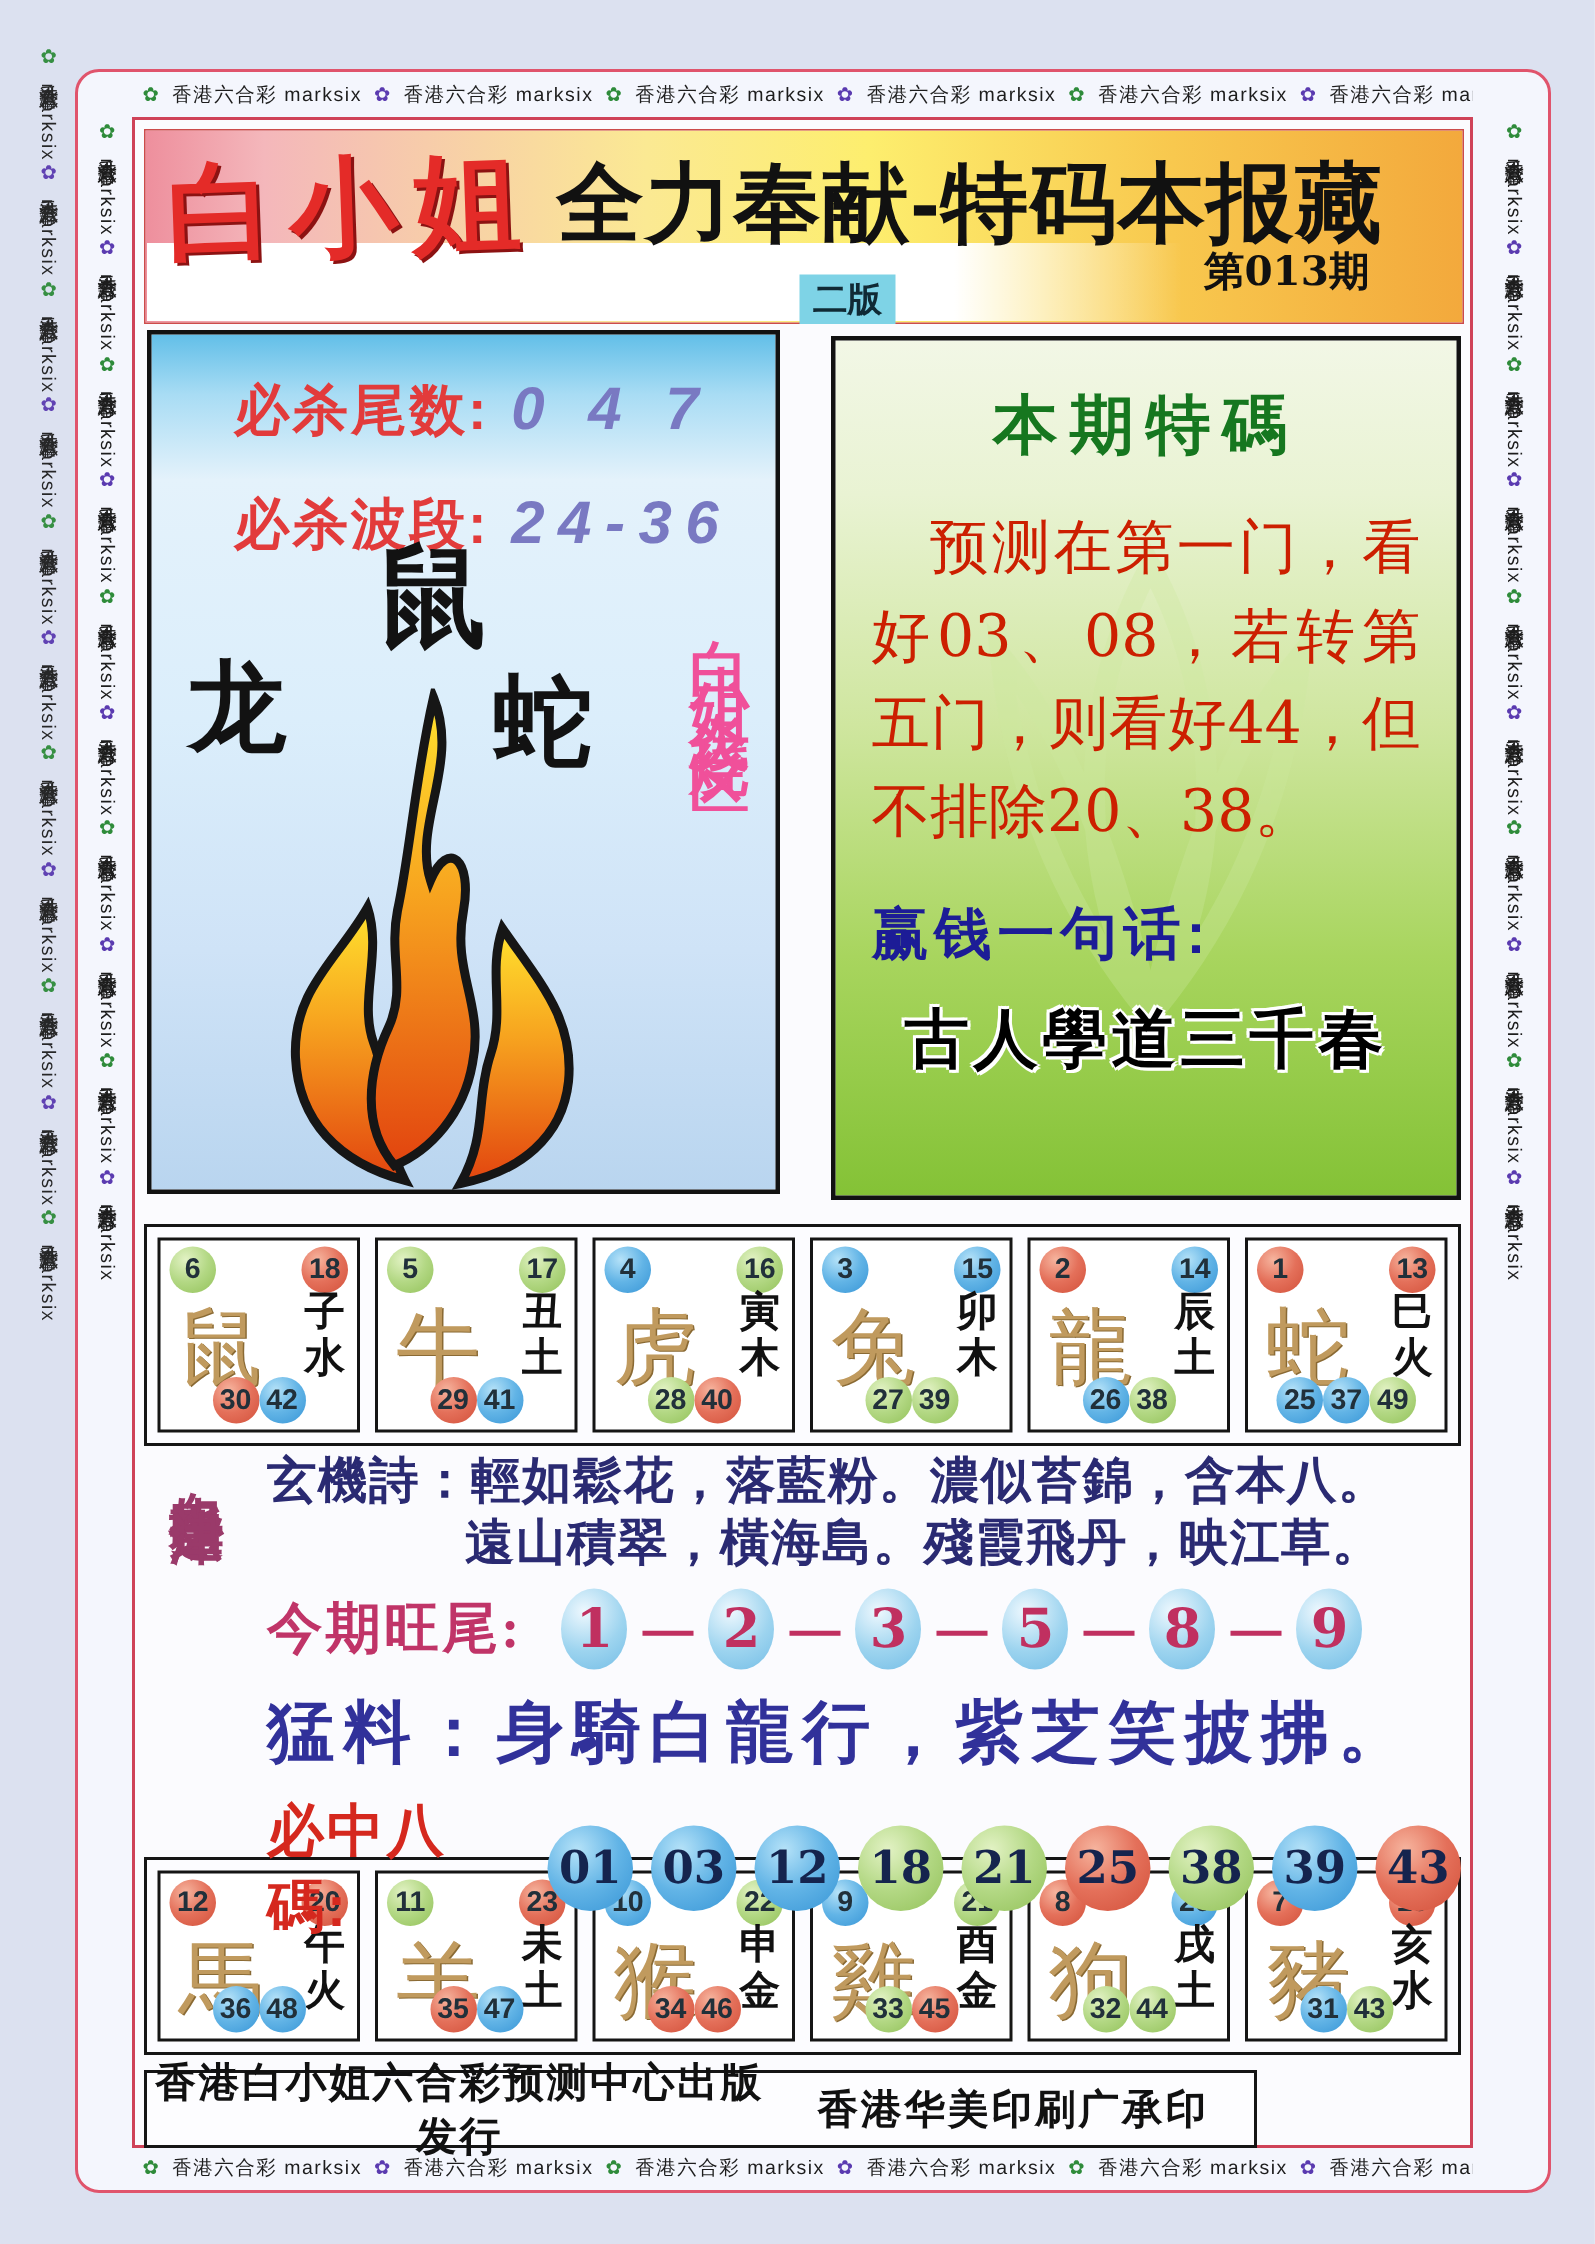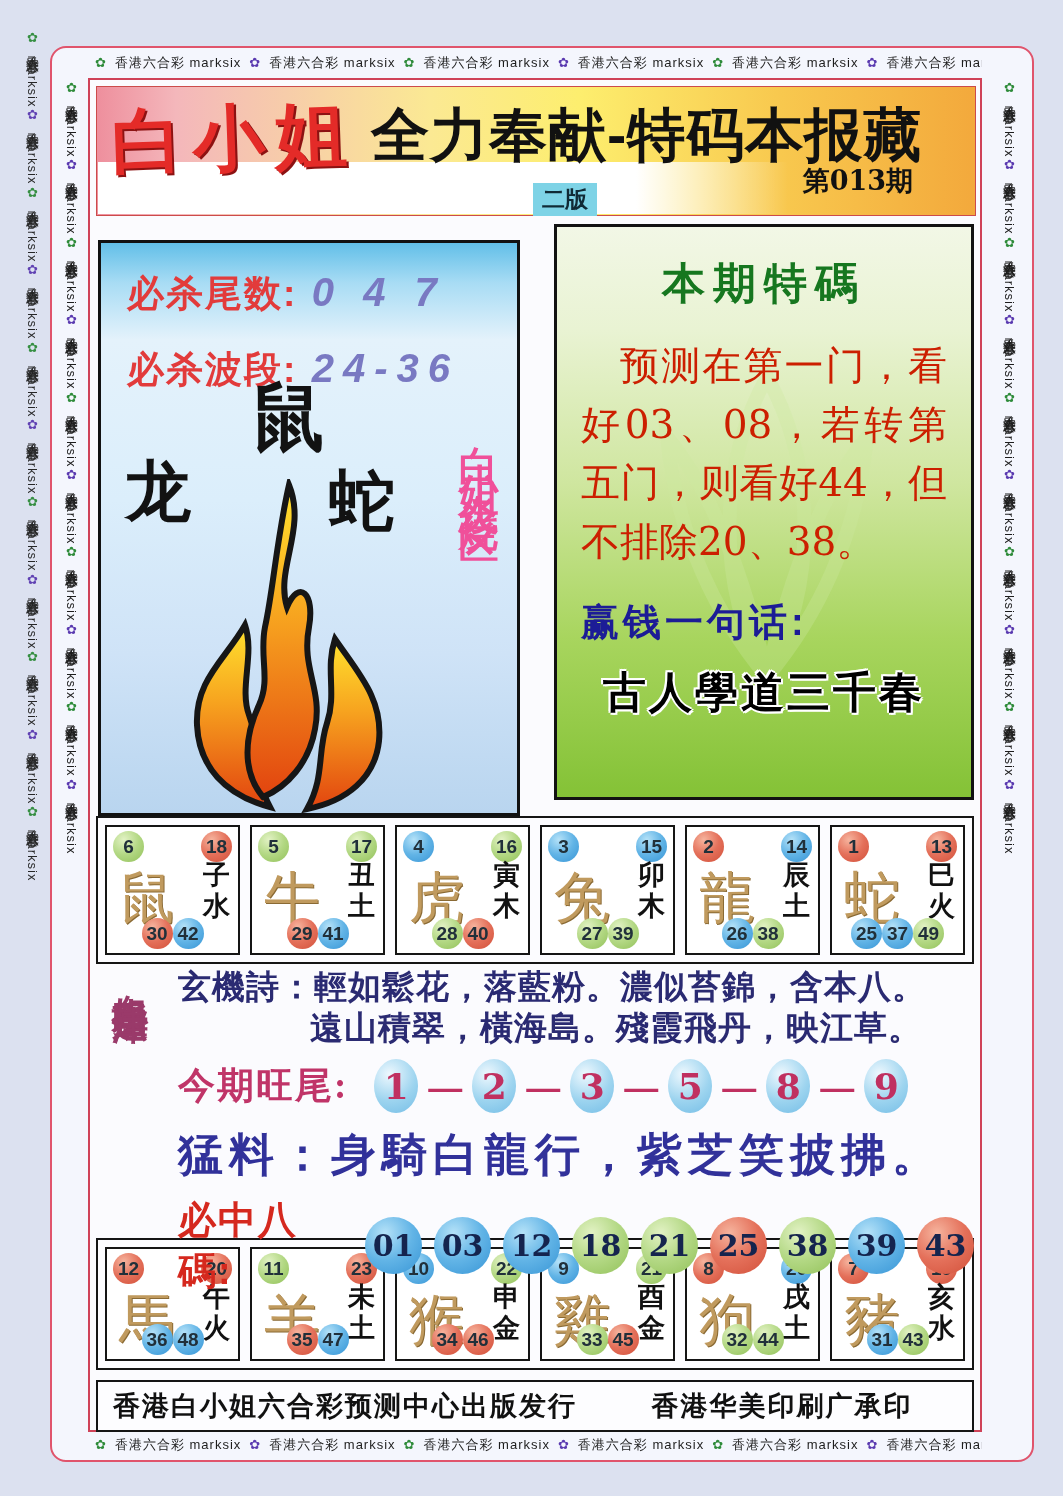--- a/index.html
+++ b/index.html
@@ -28,23 +28,23 @@
   .brand{font-family:"DejaVu Serif",serif;font-size:72px;font-weight:bold;color:#e42b28;
          letter-spacing:10px;transform:rotate(-2deg);text-shadow:2px 2px 0 #8c1212;}
   .main-title{font-size:58px;font-weight:bold;color:#111;letter-spacing:1px;margin-left:14px;margin-top:6px;}
   .white-overlay{position:absolute;left:1px;bottom:1px;width:690px;height:52px;
           background:linear-gradient(90deg,#ffffff 78%,rgba(255,255,255,0) 100%);}
   .issue{position:absolute;right:62px;top:76px;font-family:"DejaVu Serif",serif;
          font-size:27px;font-weight:bold;color:#111;}
   .edition{position:absolute;left:436px;top:96px;background:#7ed3e6;color:#102a35;
          font-family:"DejaVu Serif",serif;font-size:23px;font-weight:bold;padding:1px 9px;}
   
-  .lpanel{position:absolute;left:98px;top:240px;width:422px;height:576px;box-sizing:border-box;
+  .lpanel{position:absolute;left:98px;top:220px;width:422px;height:576px;box-sizing:border-box;
           border:3px solid #121212;
-          background:linear-gradient(180deg,#62bfe8 0%,#a8dcf4 7%,#e4f2fb 17%,#dbeefb 45%,#cfe3f7 72%,#b9d5ef 100%);}
+          background:linear-gradient(180deg,#62bfe8 0%,#a8dcf4 7%,#e4f2fb 17%,#dbeefb 45%,#cfe3f7 72%,#b9d5ef 100%);padding-left:29px;}
   .kill{margin:26px 0 0 26px;white-space:nowrap;}
   .kill .klabel{font-size:37px;font-weight:bold;color:#e23b3b;letter-spacing:2px;}
   .kill .kval{font-size:40px;font-weight:bold;font-style:italic;color:#7979c2;letter-spacing:9px;margin-left:10px;}
   .zchar{position:absolute;font-family:"DejaVu Serif",serif;font-weight:bold;color:#121212;}
   .zchar.rat{left:150px;top:126px;font-size:74px;}
   .zchar.dragon{left:24px;top:204px;font-size:66px;}
   .zchar.snake{left:228px;top:214px;font-size:66px;}
   .flame{position:absolute;left:58px;top:236px;}
   .burnnote{position:absolute;right:10px;top:172px;writing-mode:vertical-rl;
             font-family:"DejaVu Serif",serif;font-size:40px;font-weight:bold;color:#f0509a;
@@ -92,21 +92,21 @@
          background:radial-gradient(circle at 35% 28%,#eef8fe 0%,#9dd4ef 55%,#74bde6 100%);
          font-family:"DejaVu Serif",serif;font-size:36px;font-weight:bold;color:#c03060;}
   .tdash{color:#c03060;font-weight:bold;font-size:34px;margin:0 10px;}
   .hotrow{margin-top:12px;font-family:"DejaVu Serif",serif;font-size:45px;font-weight:bold;
           color:#31319a;letter-spacing:6px;}
   .eightrow{margin-top:10px;display:flex;align-items:center;gap:12px;}
   .elabel{font-size:38px;font-weight:bold;color:#d5281e;letter-spacing:2px;margin-right:2px;}
   .bigball{display:inline-flex;align-items:center;justify-content:center;width:57px;height:57px;border-radius:50%;
            font-family:"DejaVu Serif",serif;font-size:30px;font-weight:bold;color:#15244e;}
   
-  .footer{position:absolute;left:96px;top:1380px;width:878px;height:52px;box-sizing:border-box;
+  .footer{position:absolute;left:96px;top:1380px;width:742px;height:52px;box-sizing:border-box;
           border:2px solid #151515;background:#fdfdff;display:flex;align-items:center;}
   .footer .f1{flex:1.3;text-align:center;font-size:27px;font-weight:bold;color:#111;letter-spacing:2px;}
   .footer .f2{flex:1;text-align:center;font-size:27px;font-weight:bold;color:#111;letter-spacing:2px;}
 </style>
 </head>
 <body>
 
 <div class="page">
 
   <div class="strip outer"><span class="flower">✿</span><span class="u">香港六合彩 marksix</span><span class="flower alt">✿</span><span class="u">香港六合彩 marksix</span><span class="flower">✿</span><span class="u">香港六合彩 marksix</span><span class="flower alt">✿</span><span class="u">香港六合彩 marksix</span><span class="flower">✿</span><span class="u">香港六合彩 marksix</span><span class="flower alt">✿</span><span class="u">香港六合彩 marksix</span><span class="flower">✿</span><span class="u">香港六合彩 marksix</span><span class="flower alt">✿</span><span class="u">香港六合彩 marksix</span><span class="flower">✿</span><span class="u">香港六合彩 marksix</span><span class="flower alt">✿</span><span class="u">香港六合彩 marksix</span><span class="flower">✿</span><span class="u">香港六合彩 marksix</span></div>

